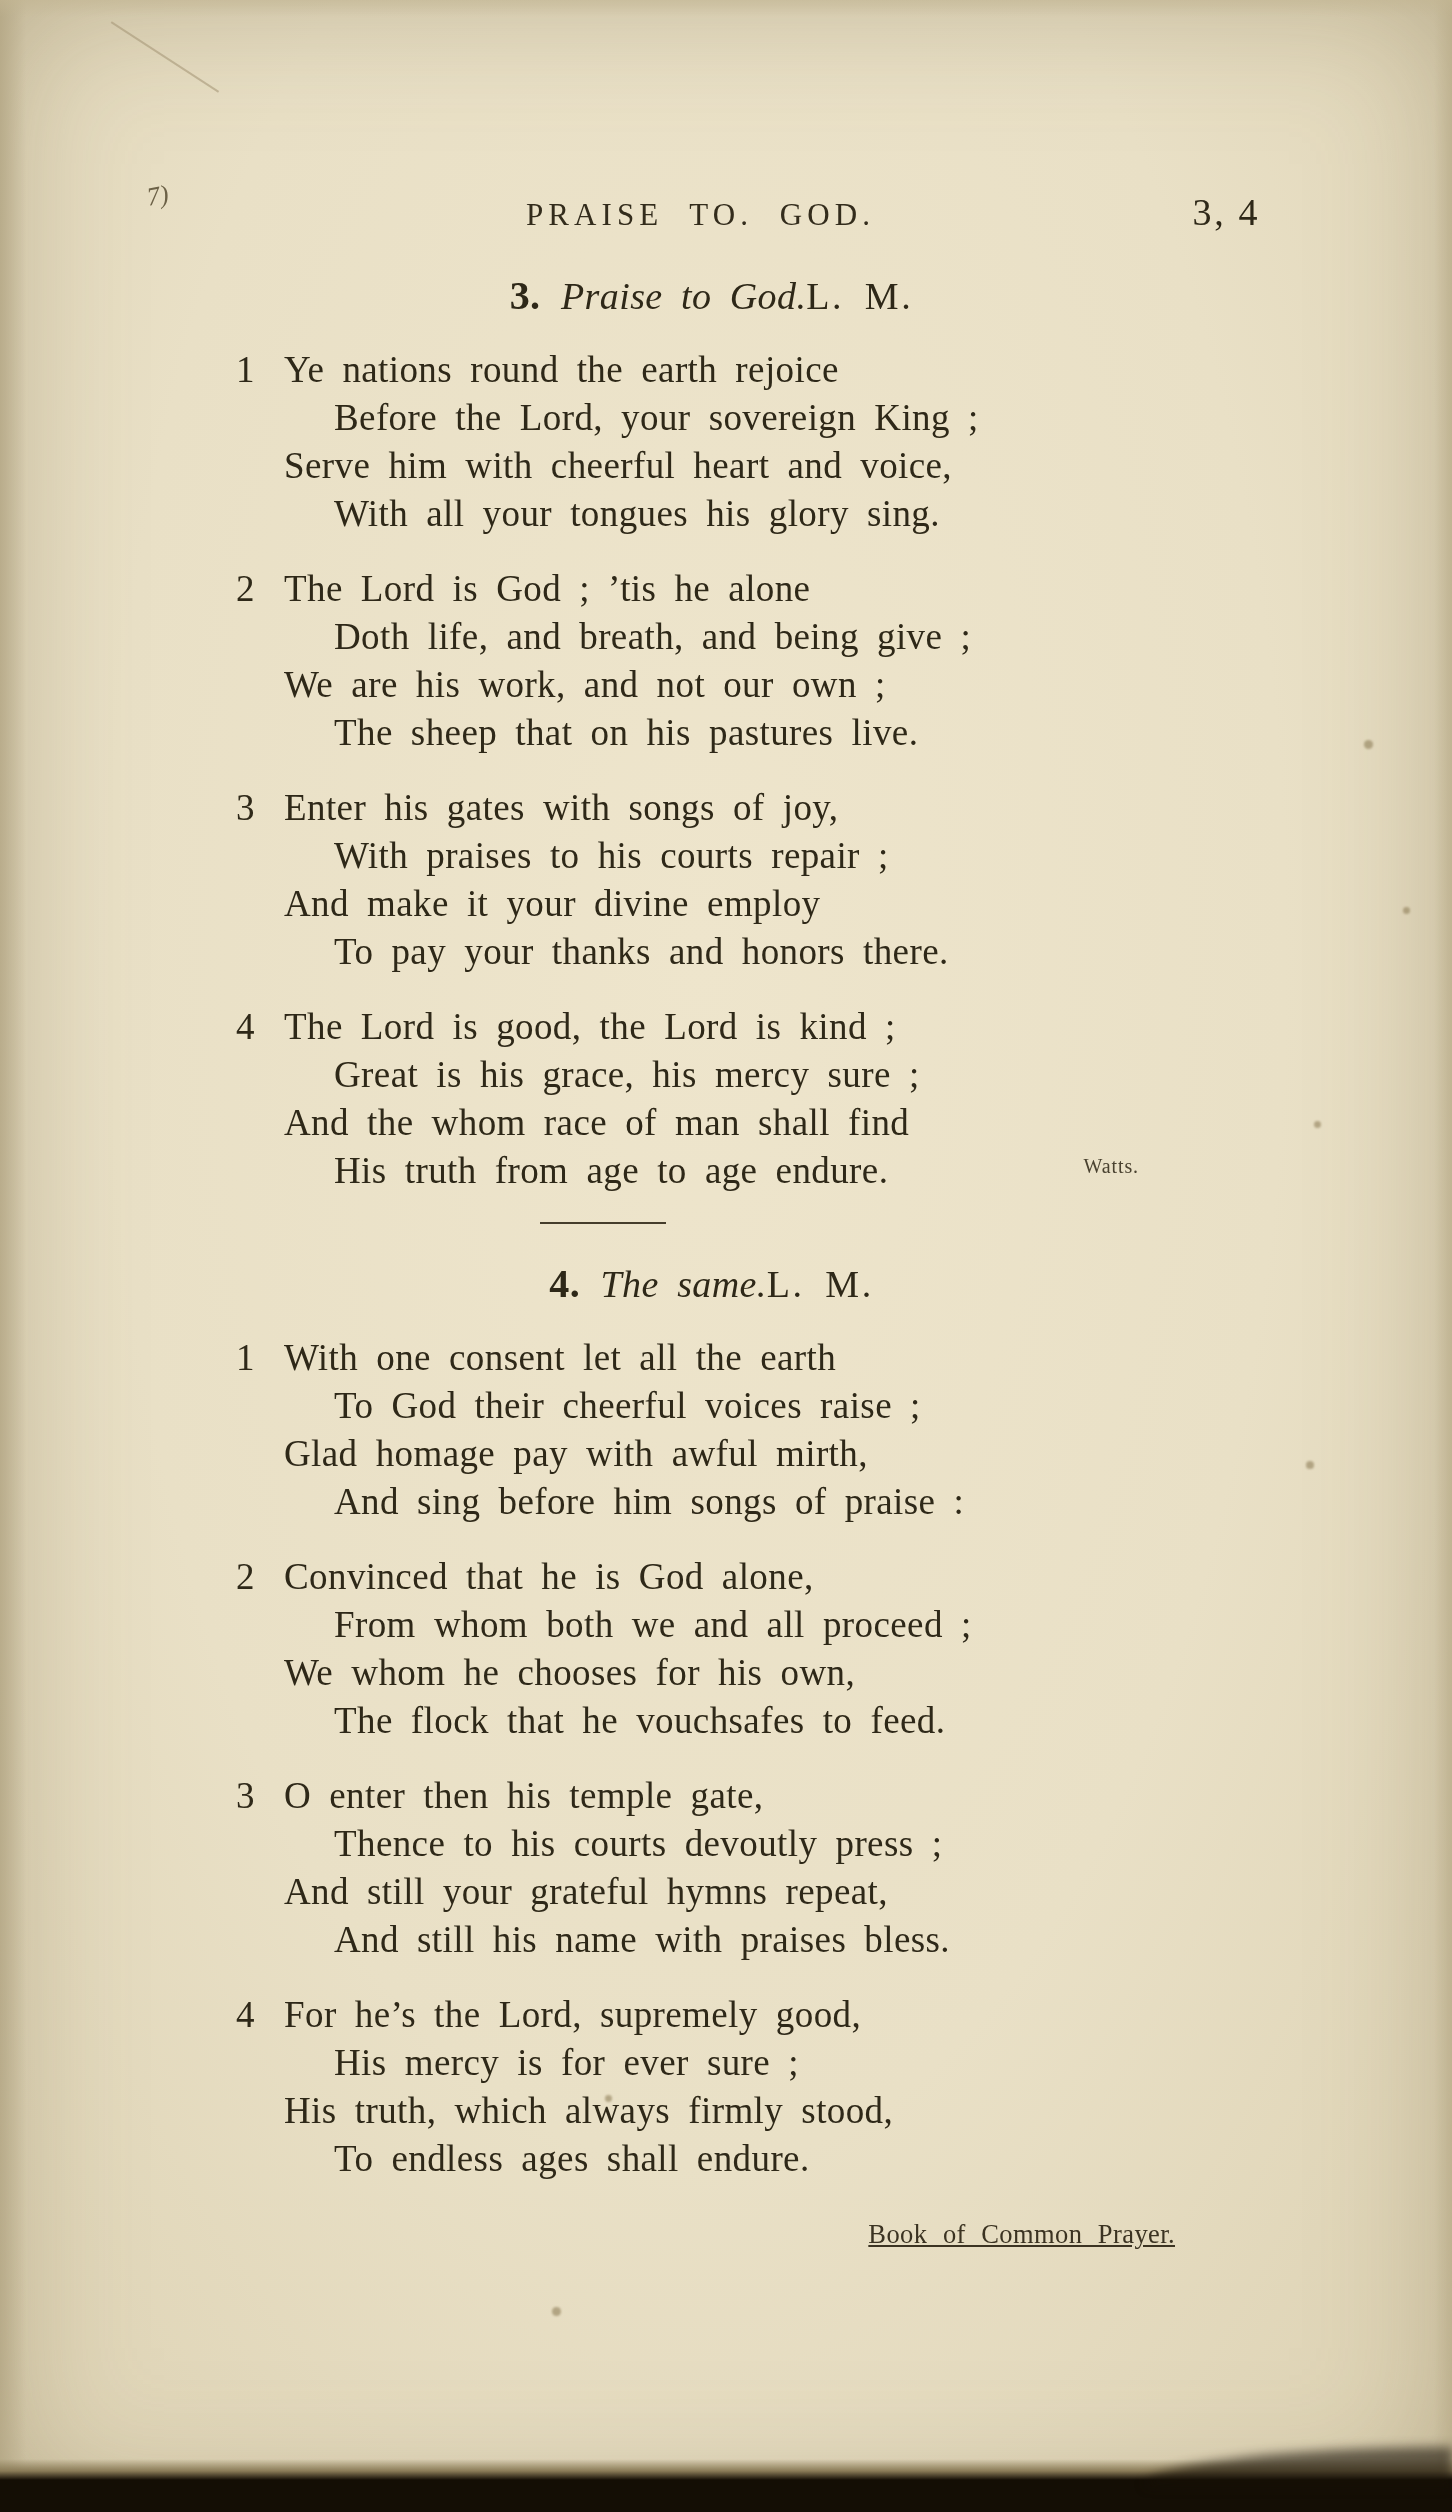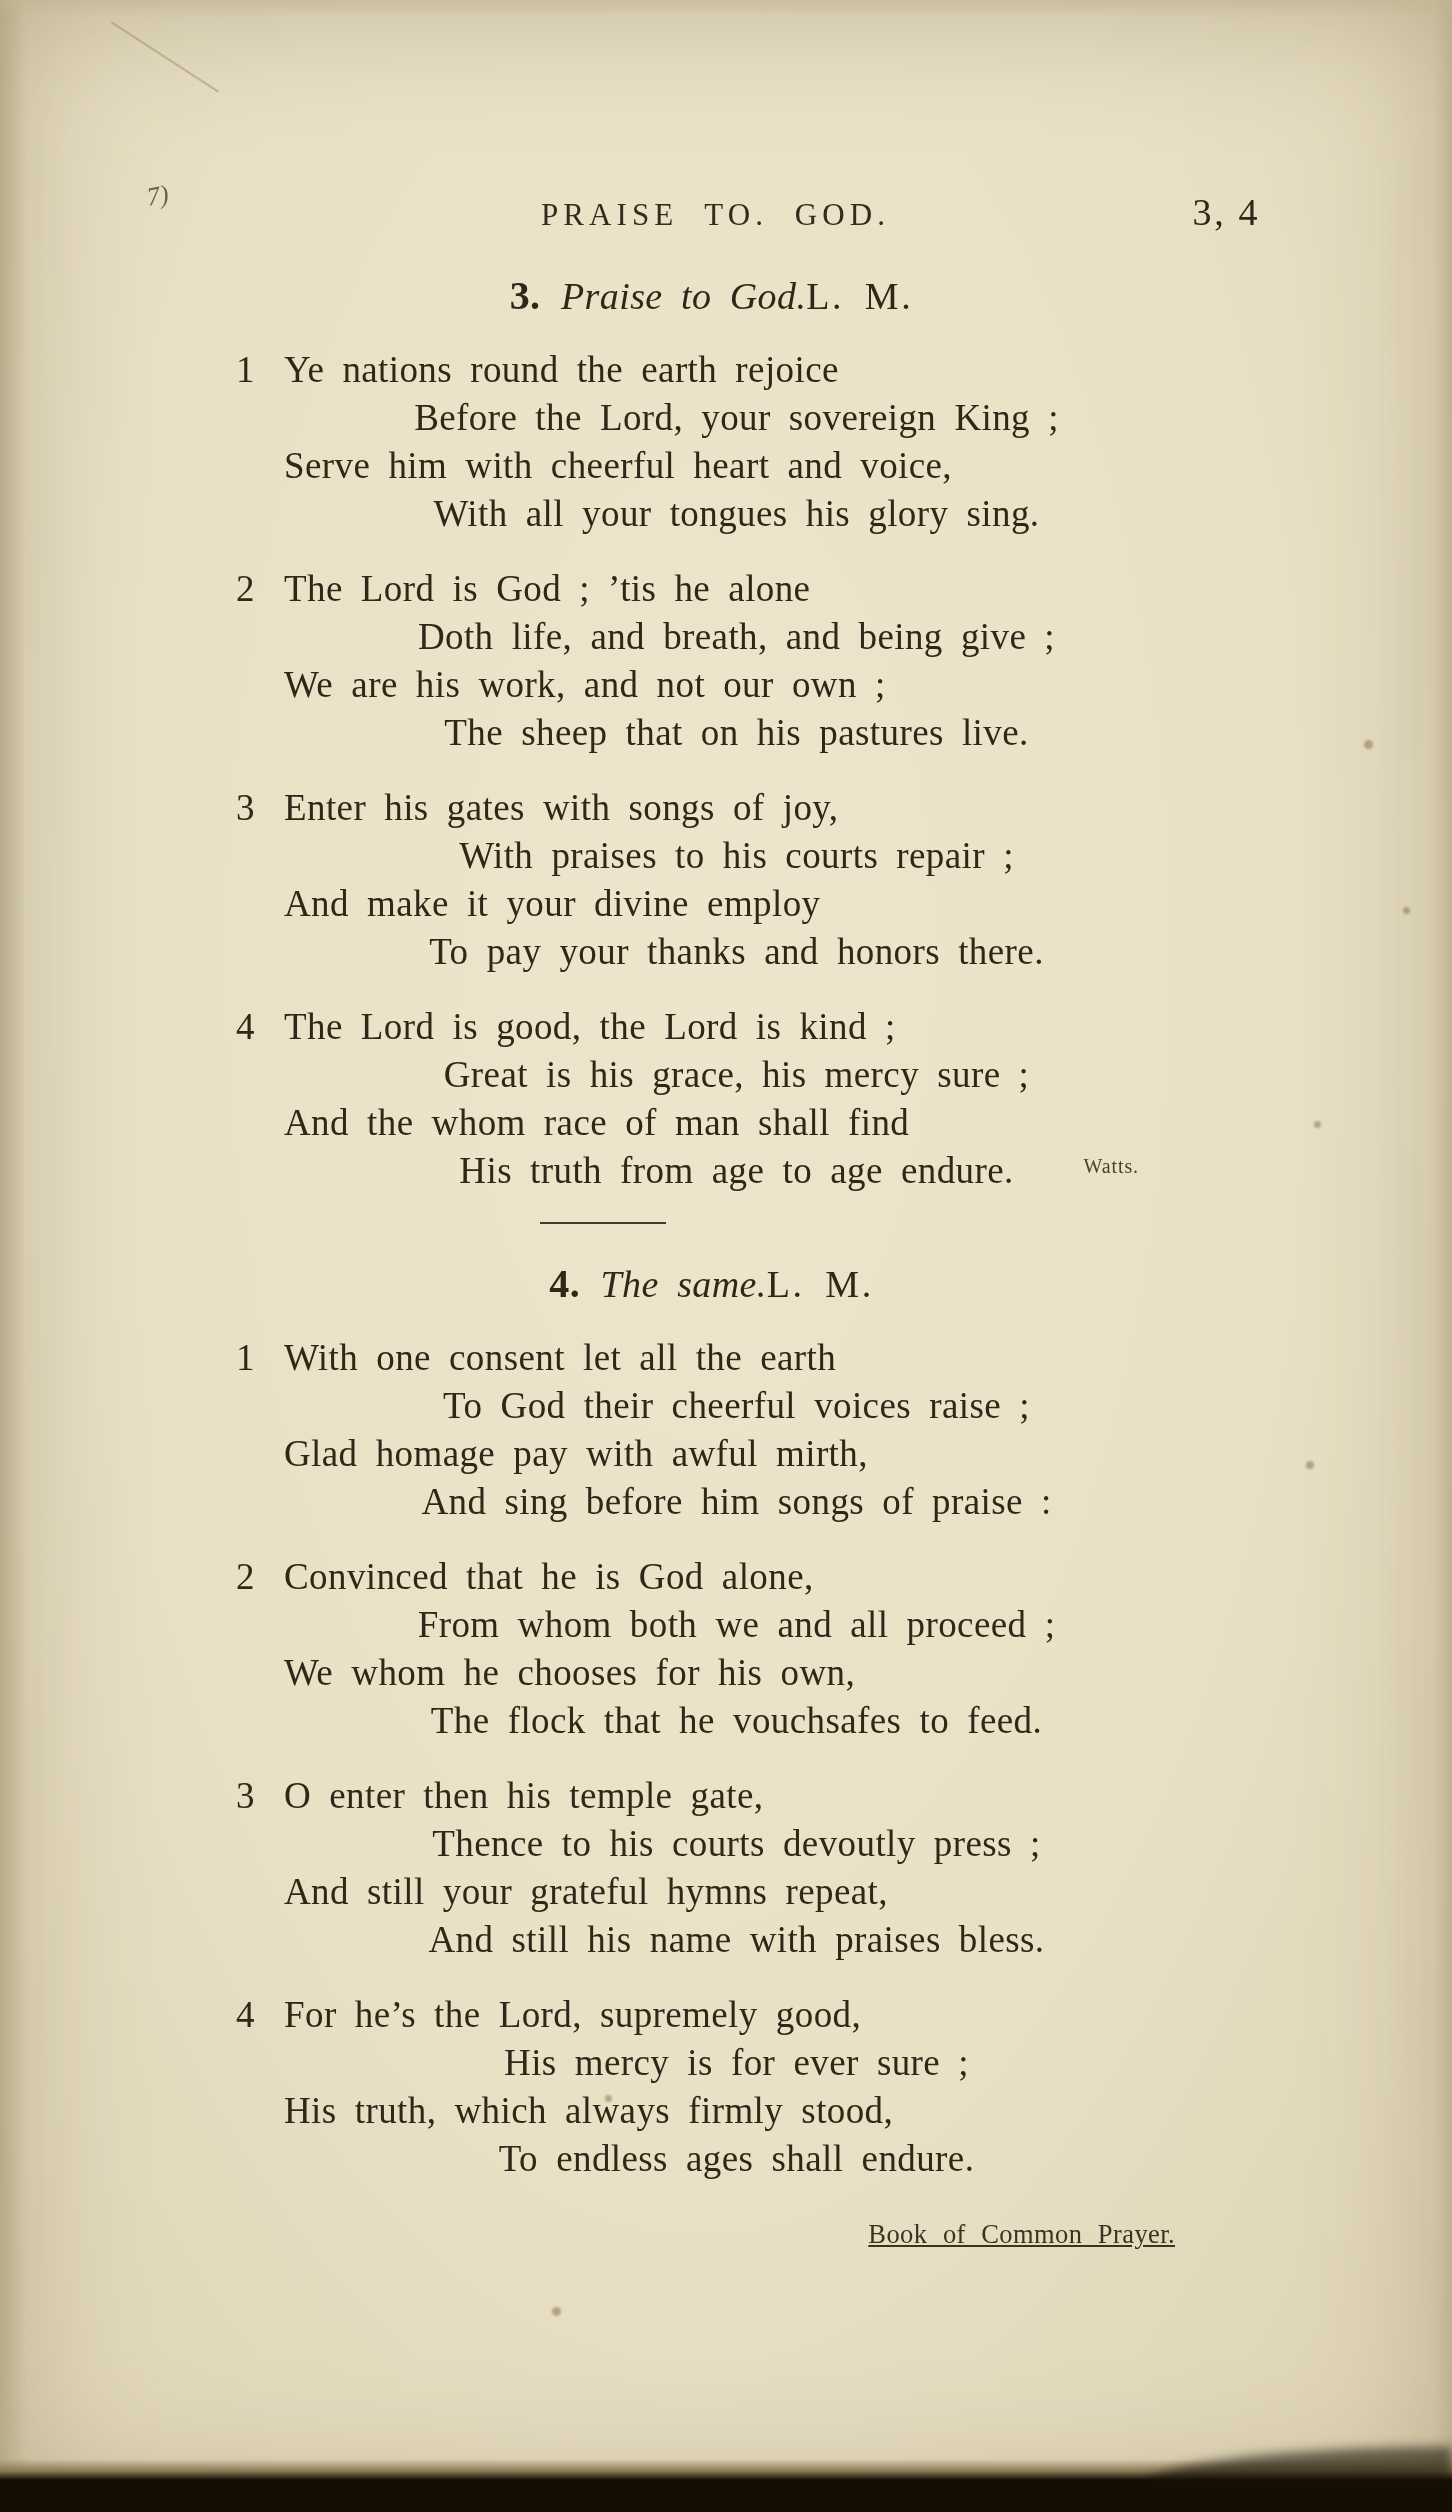--- a/index.html
+++ b/index.html
@@ -24,36 +24,36 @@
                  background:linear-gradient(0deg,#140e05 0px,#140e05 32px,#8a7b57 41px, rgba(138,123,87,0) 100%); }
   .corner-br   { position:absolute; right:0; bottom:26px; width:308px; height:39px;
                  background:#17100699; border-radius:100% 0 0 0; filter:blur(5.1px); }
   .crease      { position:absolute; left:101px; top:56px; width:128px; height:1.7px;
                  background:#a79878; transform:rotate(33deg); opacity:.6; }
   .speck { position:absolute; border-radius:50%; background:#87764f; opacity:.55; filter:blur(0.9px); }
 
   
   .handwritten  { position:absolute; left:147px; top:181px; font-size:26px; font-style:italic;
                   color:#6c6147; transform:rotate(-10deg); }
-  .running-hdr  { position:absolute; top:197px; left:15px; width:1401px; text-align:center;
+  .running-hdr  { position:absolute; top:197px; left:0; width:1401px; text-align:center;
                   font-size:31px; letter-spacing:5.1px; word-spacing:13.7px; color:#332c1c; }
   .page-numbers { position:absolute; top:190px; right:193px; font-size:38px; letter-spacing:2.6px; }
 
   
   .content { position:absolute; left:284px; top:272px; width:855px;
              font-size:37px; line-height:48px; word-spacing:8.5px; letter-spacing:0.4px; }
   .hymn-heading { text-align:center; font-weight:normal; font-size:38px; margin:0 0 26px 0; }
   .hymn-number  { font-weight:bold; font-size:40px; margin-right:20.5px; }
   .hymn-title   { font-style:italic; }
   .hymn-meter   { letter-spacing:2.6px; }
 
   .stanza { position:relative; margin:0 0 27px 0; }
   .verse-number { position:absolute; left:-48px; top:0; width:38px; }
   .verse-line   { white-space:nowrap; }
-  .indent       { padding-left:50px;text-align:center; }
+  .indent       { padding-left:50px; }
 
   .attribution-inline { position:absolute; right:0; bottom:5.1px;
                         font-size:20px; letter-spacing:0.9px; color:#4a4230; }
   .divider { width:126px; border-top:2.6px solid #453d2b; margin:12px 0 36px 256px; }
   .attribution-line { text-align:right; margin:3.4px -36px 0 0; font-size:26.5px; color:#3b3322;text-decoration:underline; }
 </style>
 </head>
 <body>
 
 <div class="page">

